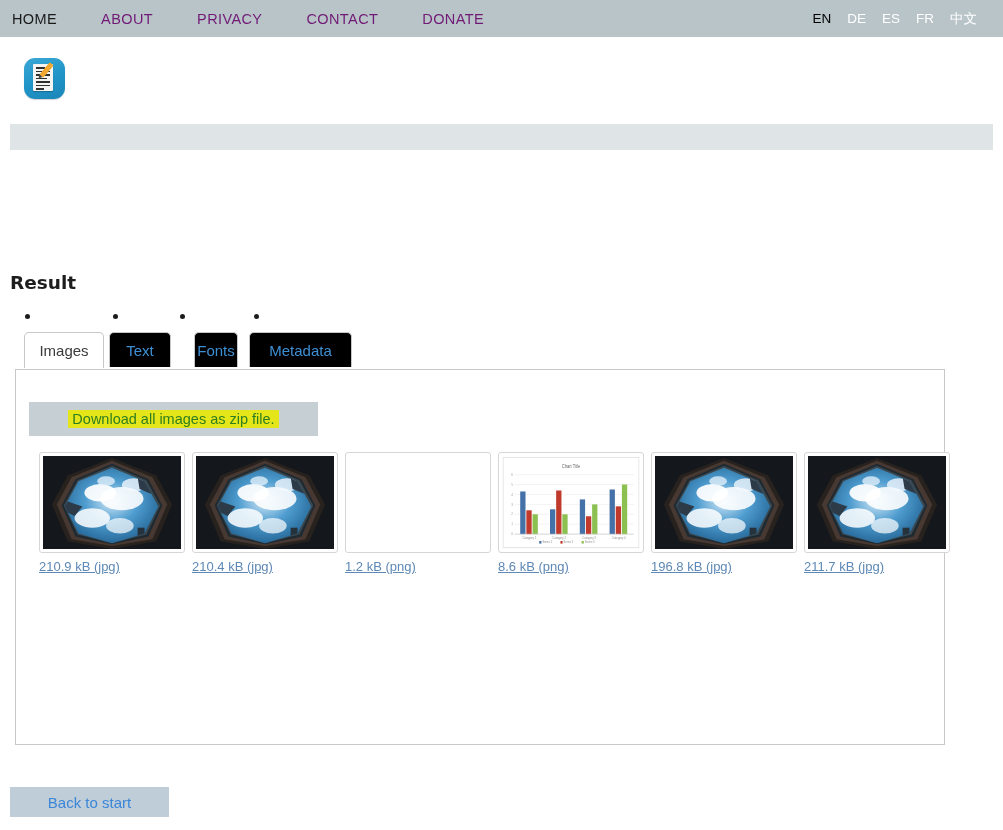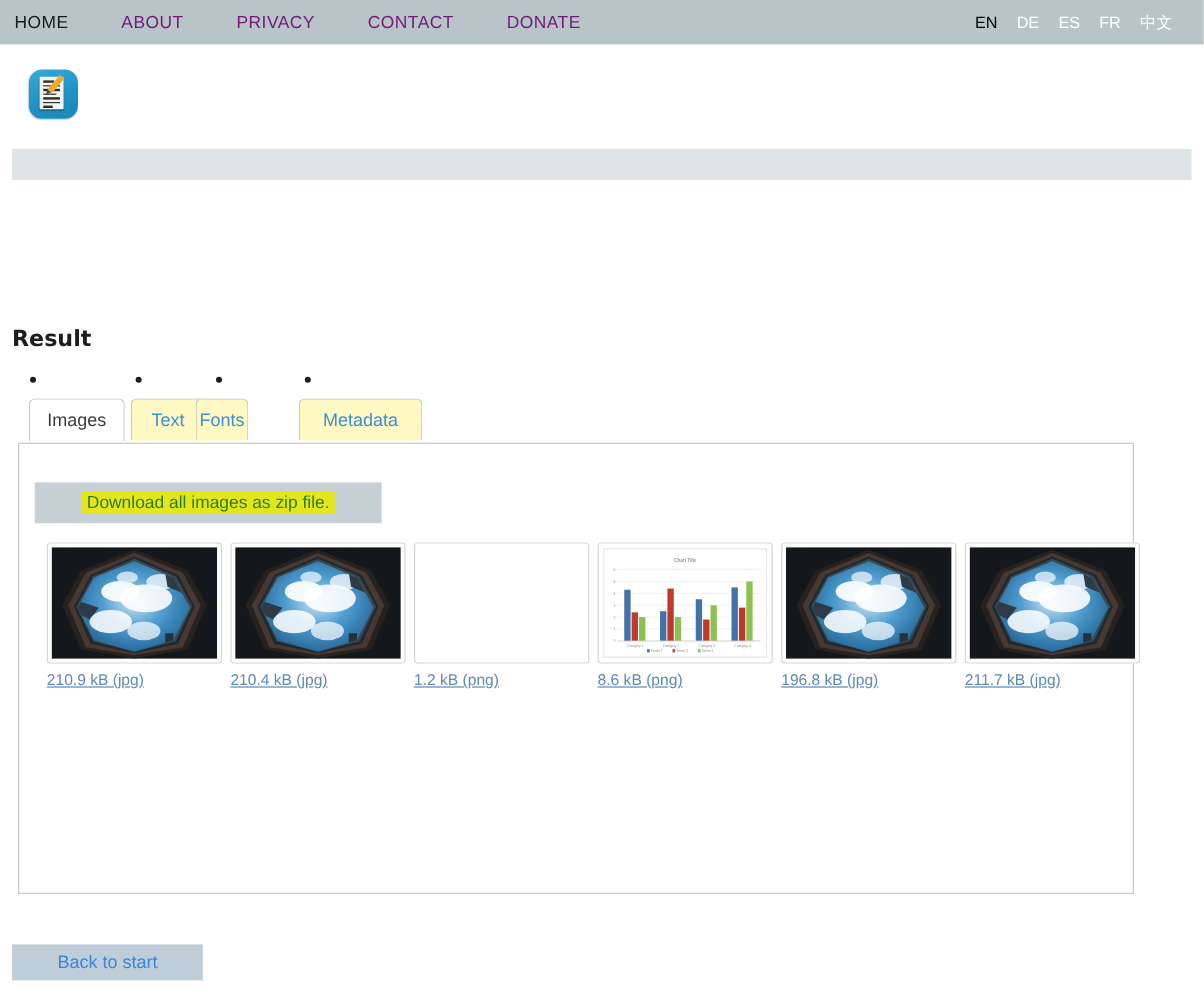--- a/index.html
+++ b/index.html
@@ -112,21 +112,21 @@
     position: absolute; top: 0;
     width: 5px; height: 5px; border-radius: 50%;
     background: #1c1c1c;
   }
   .tab {
     position: absolute; top: 18px;
     height: 35px;
     border: 1px solid #c8c8c8;
     border-bottom: none;
     border-radius: 5px 5px 0 0;
-    background: #fef9c3;
+    background: #000000;
     display: flex; align-items: center; justify-content: center;
     font-size: 15px;
     color: #3d8fd4;
     cursor: pointer;
     z-index: 2;
   }
   .tab.active {
     background: #ffffff;
     color: #3a3a3a;
     border-color: #c8c8c8;
@@ -237,21 +237,21 @@
 <div id="result-heading">Result</div>
 
 <div id="tab-strip">
   <span class="tab-bullet" style="left:15px;"></span>
   <span class="tab-bullet" style="left:103px;"></span>
   <span class="tab-bullet" style="left:170px;"></span>
   <span class="tab-bullet" style="left:244px;"></span>
 
   <div class="tab active" style="left:14px;  width:80px;">Images</div>
   <div class="tab" style="left:99px;  width:62px;">Text</div>
-  <div class="tab" style="left:153px; width:44px;">Fonts</div>
+  <div class="tab" style="left:184px; width:44px;">Fonts</div>
   <div class="tab" style="left:239px; width:103px;">Metadata</div>
 </div>
 
 <div id="panel">
 
   <div id="dl-btn">
     <span id="dl-btn-text">Download all images as zip file.</span>
   </div>
 
   <div id="thumbs">

